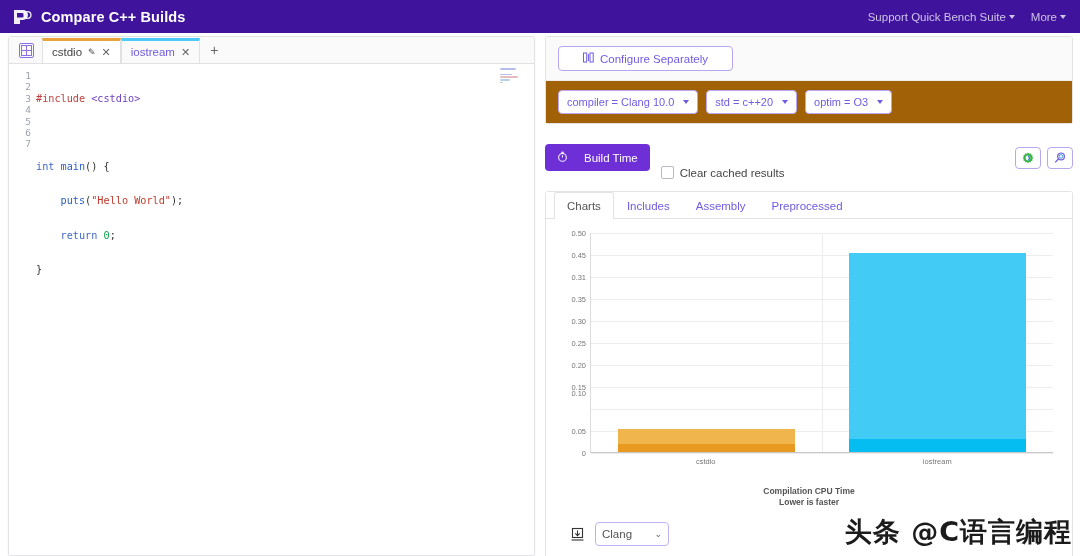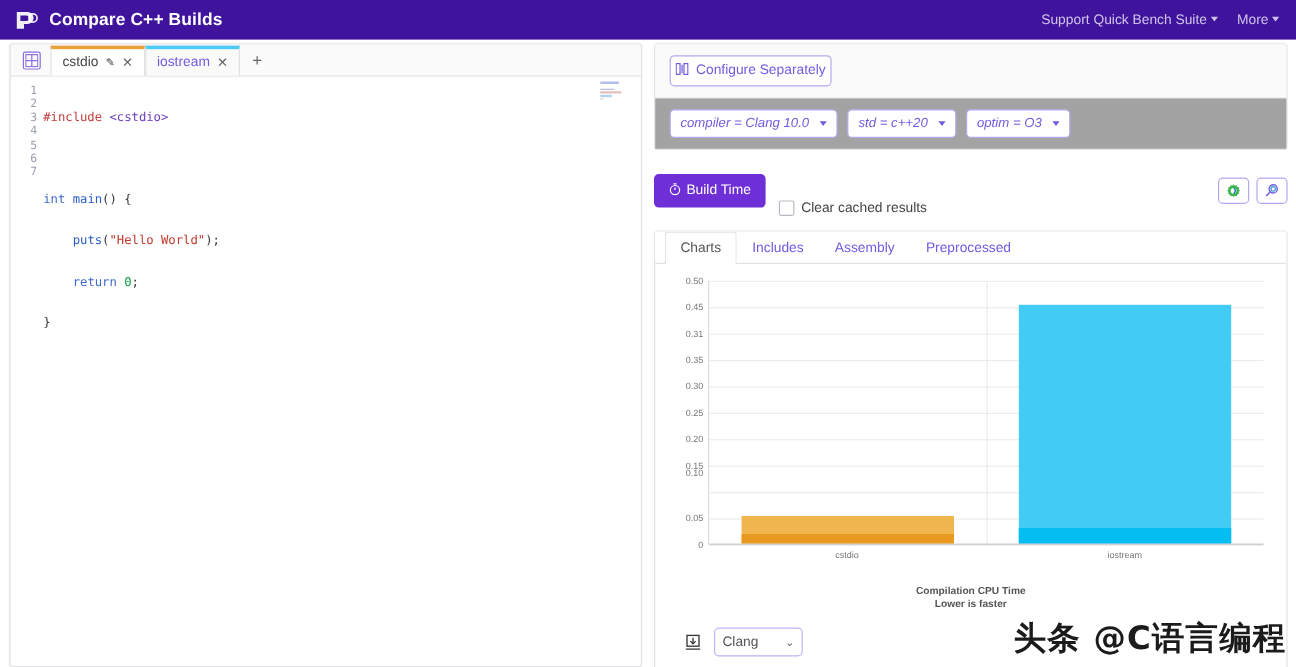--- a/index.html
+++ b/index.html
@@ -61,29 +61,29 @@
   #minimap div{height:1.5px;margin-bottom:1.3px;border-radius:1px;}
 
   
   #right{position:absolute;left:545px;top:3px;width:528px;}
   .card{background:#fff;border:1px solid #e3e3e6;border-radius:3px;box-sizing:border-box;}
   #opts-card{padding:0;}
   #opts-top{padding:9px 12px;background:#fafafa;border-bottom:1px solid #ececef;}
   .btn-outline{
     display:inline-flex;align-items:center;gap:6px;
     border:1px solid #b9a6f0;border-radius:4px;background:#fff;color:#6f5ce0;
-    font-size:11.5px;padding:5px 4px;cursor:pointer;box-sizing:border-box;
-  }
-  #opts-bottom{padding:9px 12px;display:flex;gap:8px;flex-wrap:wrap;background:#a3a3a3;font-style:italic;}
+    font-size:11.5px;padding:5px 24px;cursor:pointer;box-sizing:border-box;
+  }
+  #opts-bottom{padding:9px 12px;display:flex;gap:8px;flex-wrap:wrap;background:#a16207;}
   .cfgbtn{font-size:11px;padding:5px 8px;}
 
   #runrow{margin-top:12px;display:flex;align-items:center;}
   #build-btn{
     background:#6f2fd6;color:#fff;border:none;border-radius:4px;
-    font-size:11.5px;padding:7px 12px;display:inline-flex;align-items:center;gap:4px;cursor:pointer;
+    font-size:11.5px;padding:7px 12px;display:inline-flex;align-items:center;gap:16px;cursor:pointer;
     font-family:"Liberation Sans", sans-serif;
   }
   #clear-wrap{display:flex;align-items:center;gap:6px;margin-left:11px;margin-top:30px;}
   #clear-box{width:11px;height:11px;border:1px solid #b9b9c2;border-radius:2px;background:#fff;}
   #clear-label{font-size:11.5px;color:#444;}
   #iconbtns{margin-left:auto;display:flex;gap:6px;}
   .iconbtn{width:26px;height:22px;border:1px solid #b9a6f0;border-radius:4px;background:#fff;
     display:flex;align-items:center;justify-content:center;cursor:pointer;box-sizing:border-box;}
 
   

